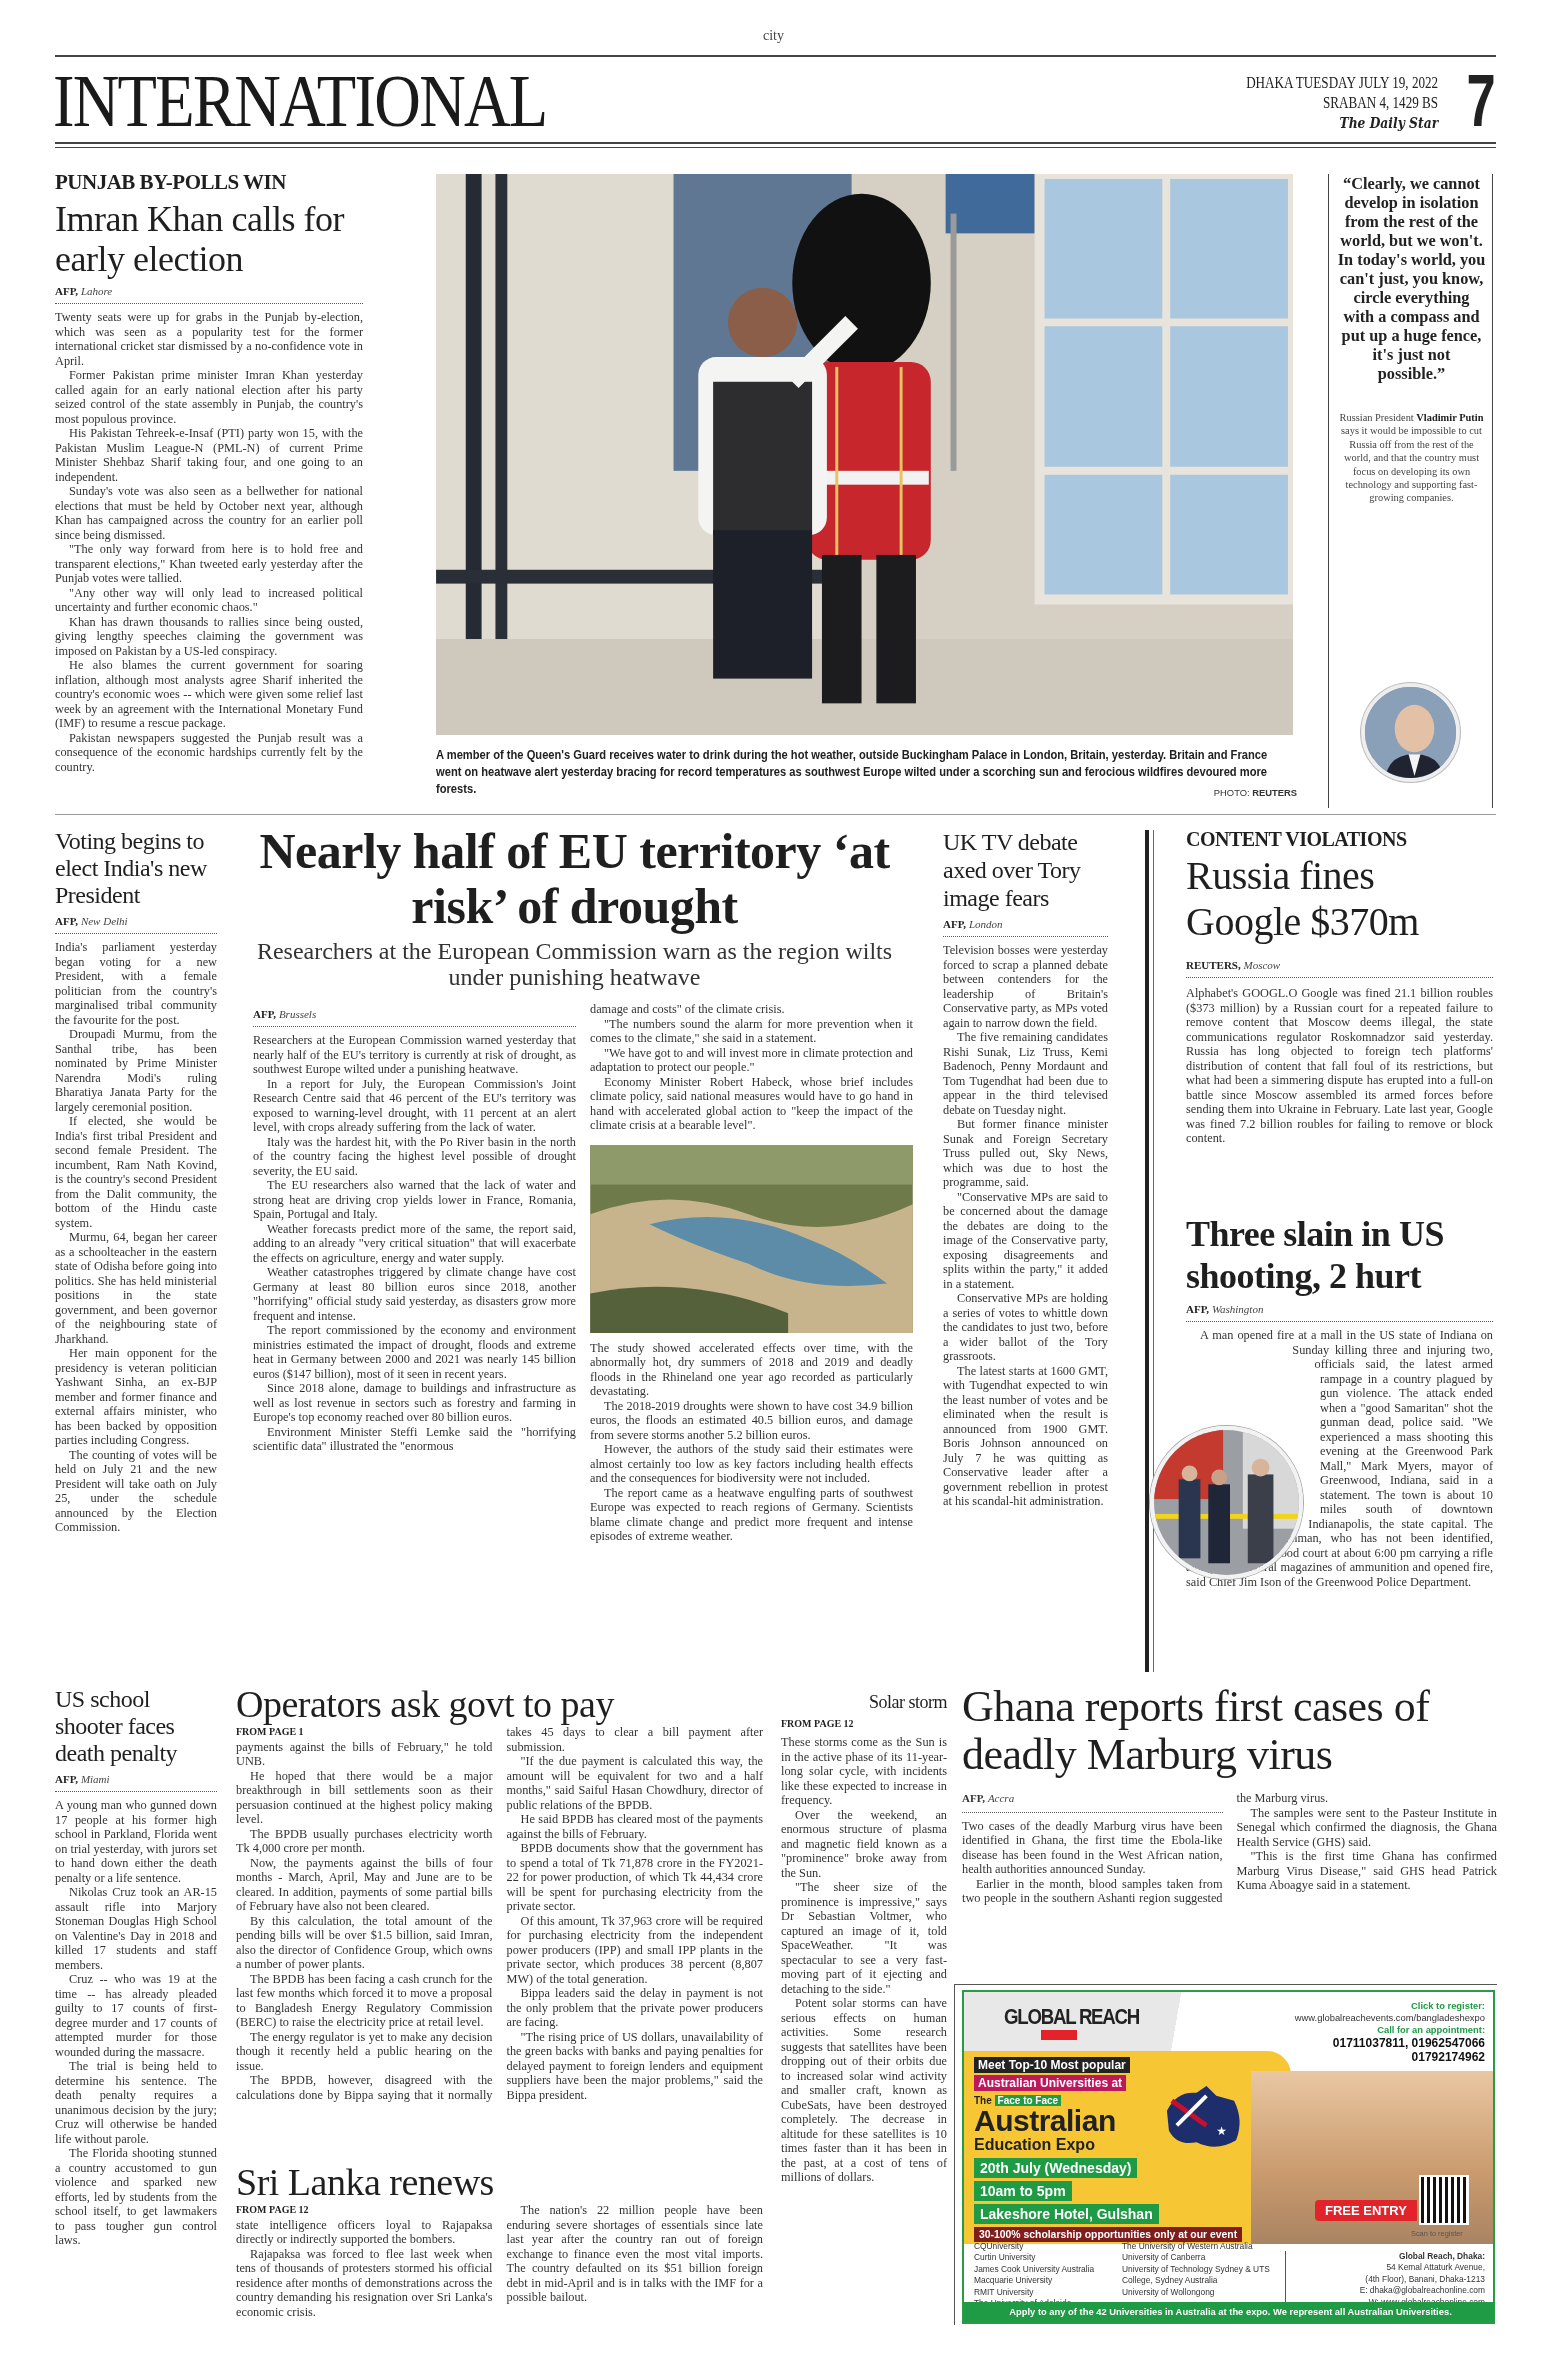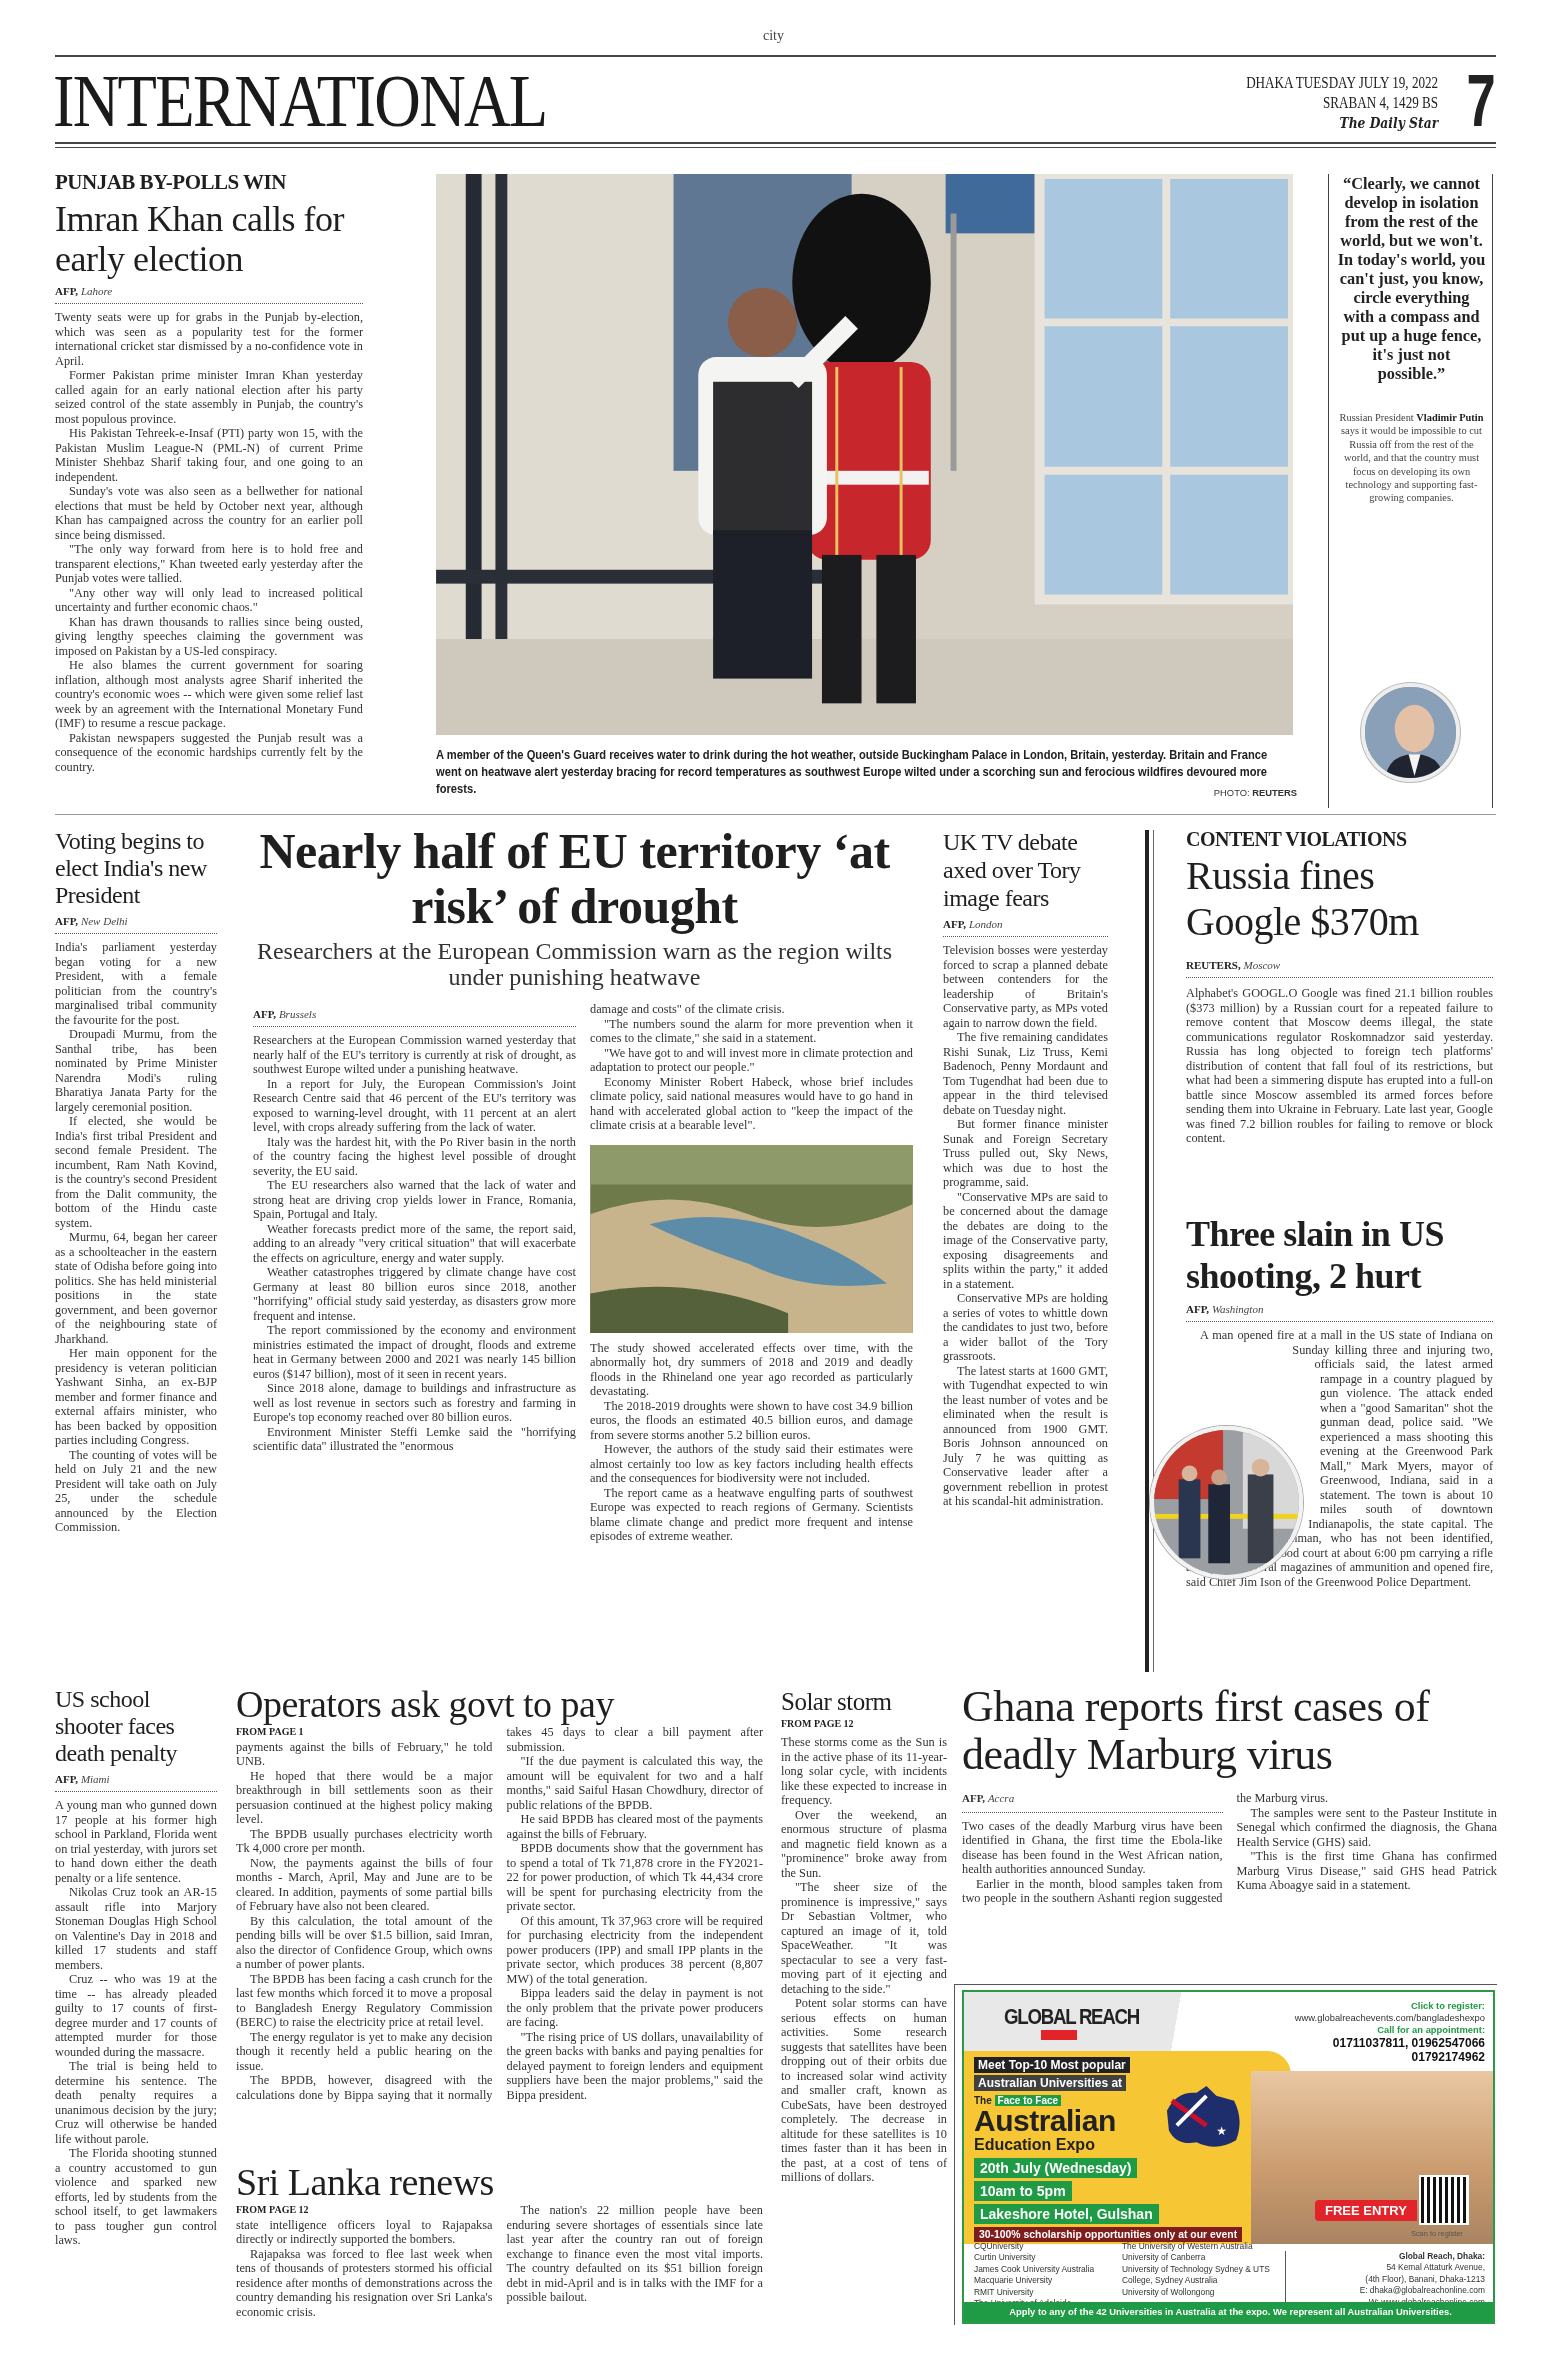--- a/index.html
+++ b/index.html
@@ -259,21 +259,21 @@
   <div class="hed" style="font-size:38px;line-height:42px;">Sri Lanka renews</div>
   <div class="cols2 body" style="height:119px;">
     <div class="from-page">FROM PAGE 12</div>
     <p style="text-indent:0">state intelligence officers loyal to Rajapaksa directly or indirectly supported the bombers.</p>
     <p>Rajapaksa was forced to flee last week when tens of thousands of protesters stormed his official residence after months of demonstrations across the country demanding his resignation over Sri Lanka's economic crisis.</p>
     <p>The nation's 22 million people have been enduring severe shortages of essentials since late last year after the country ran out of foreign exchange to finance even the most vital imports. The country defaulted on its $51 billion foreign debt in mid-April and is in talks with the IMF for a possible bailout.</p>
   </div>
 </div>
 
 <div class="abs" style="left:781px;top:1688px;width:166px;">
-  <div class="hed" style="font-size:25px;line-height:28px;">Solar storm</div>
+  <div class="hed" style="font-size:18px;line-height:28px;text-align:right;">Solar storm</div>
   <div class="from-page" style="margin-top:2px;">FROM PAGE 12</div>
   <div class="body" style="margin-top:6px;">
     <p style="text-indent:0">These storms come as the Sun is in the active phase of its 11-year-long solar cycle, with incidents like these expected to increase in frequency.</p>
     <p>Over the weekend, an enormous structure of plasma and magnetic field known as a "prominence" broke away from the Sun.</p>
     <p>"The sheer size of the prominence is impressive," says Dr Sebastian Voltmer, who captured an image of it, told SpaceWeather. "It was spectacular to see a very fast-moving part of it ejecting and detaching to the side."</p>
     <p>Potent solar storms can have serious effects on human activities. Some research suggests that satellites have been dropping out of their orbits due to increased solar wind activity and smaller craft, known as CubeSats, have been destroyed completely. The decrease in altitude for these satellites is 10 times faster than it has been in the past, at a cost of tens of millions of dollars.</p>
   </div>
 </div>
 
 <div class="abs" style="left:962px;top:1683px;width:535px;">
@@ -302,21 +302,21 @@
   <div class="abs" style="left:0;top:59px;width:327px;height:193px;background:#f7c634;border-radius:0 24px 24px 0;"></div>
   <div class="abs" style="left:287px;top:79px;width:246px;height:173px;background:linear-gradient(180deg,#e9c7a2,#c99a6d 60%,#a98463);"></div>
   <svg class="abs" style="left:193px;top:89px;" width="89" height="79" viewBox="0 0 90 80">
     <path d="M10 30 Q20 10 40 12 L50 5 L60 15 L78 20 Q88 40 80 60 Q60 72 40 62 Q20 66 12 50 Z" fill="#1e2d6b"></path>
     <line x1="15" y1="20" x2="50" y2="45" stroke="#c8102e" stroke-width="5"></line>
     <line x1="50" y1="15" x2="20" y2="45" stroke="#fff" stroke-width="4"></line>
     <text x="60" y="55" fill="#fff" font-size="12" font-family="DejaVu Sans, sans-serif">★</text>
   </svg>
   <div class="abs" style="left:10px;top:63px;">
     <div style="display:inline-block;background:#222;color:#fff;font-weight:bold;font-size:12px;padding:1px 4px;">Meet Top-10 Most popular</div><br>
-    <div style="display:inline-block;background:#404040;color:#fff;font-weight:bold;font-size:12px;padding:1px 4px;margin-top:2px;">Australian Universities at</div>
+    <div style="display:inline-block;background:#be185d;color:#fff;font-weight:bold;font-size:12px;padding:1px 4px;margin-top:2px;">Australian Universities at</div>
     <div style="margin-top:4px;font-size:10px;font-weight:bold;color:#222;"><span>The</span> <span style="background:#1f9a45;color:#fff;padding:0 3px;">Face to Face</span></div>
     <div style="font-weight:bold;font-size:30px;line-height:30px;color:#222;letter-spacing:-0.5px;">Australian</div>
     <div style="font-weight:bold;font-size:16px;line-height:18px;color:#222;">Education Expo</div>
     <div style="display:inline-block;background:#1f9a45;color:#fff;font-weight:bold;font-size:14px;padding:2px 6px;margin-top:4px;">20th July (Wednesday)</div><br>
     <div style="display:inline-block;background:#1f9a45;color:#fff;font-weight:bold;font-size:14px;padding:2px 6px;margin-top:3px;">10am to 5pm</div><br>
     <div style="display:inline-block;background:#1f9a45;color:#fff;font-weight:bold;font-size:14px;padding:2px 6px;margin-top:3px;">Lakeshore Hotel, Gulshan</div><br>
     <div style="display:inline-block;background:#7f1d1d;color:#fff;font-weight:bold;font-size:10.4px;padding:2px 5px;margin-top:3px;">30-100% scholarship opportunities only at our event</div>
   </div>
   <div class="abs" style="left:351px;top:208px;background:#e2232a;color:#fff;font-weight:bold;font-size:13px;padding:3px 10px;border-radius:4px 0 0 4px;">FREE ENTRY</div>
   <div class="abs" style="left:455px;top:183px;width:50px;height:50px;background:repeating-linear-gradient(90deg,#111 0 3px,#fff 3px 6px),#fff;border:2px solid #fff;"></div>

